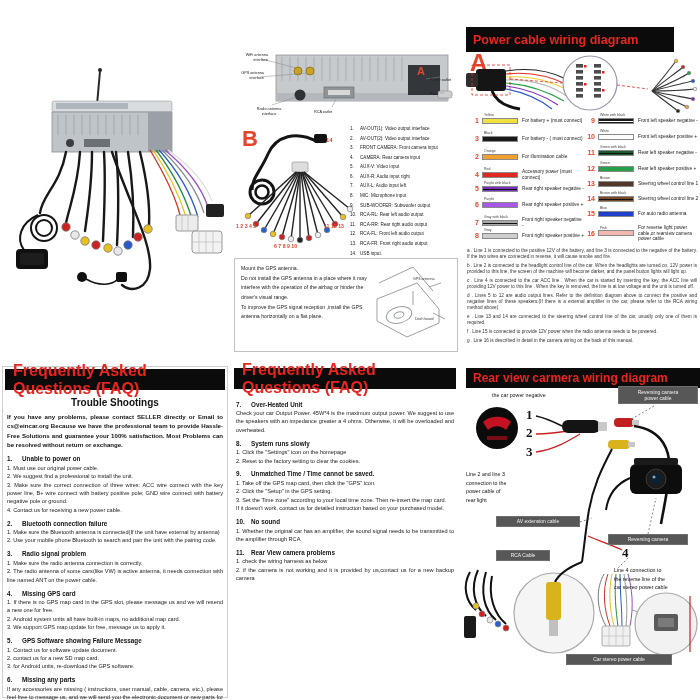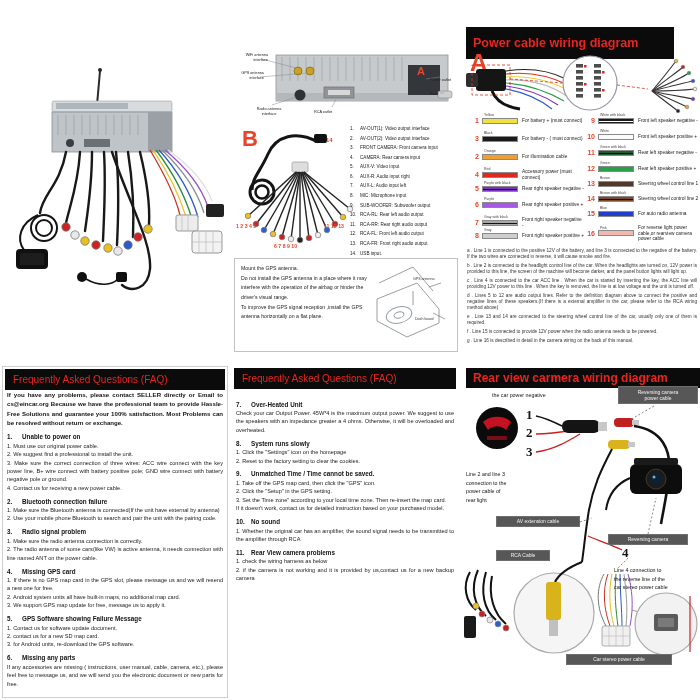--- a/index.html
+++ b/index.html
@@ -31,22 +31,22 @@
   .wn{color:#e8442a;font-weight:bold;font-size:7px;width:11px;text-align:right;margin-right:3px;flex:0 0 auto;}
   .wsw{position:relative;width:36px;height:6px;margin-right:4px;flex:0 0 auto;}
   .wlab{position:absolute;top:-4.6px;left:2px;font-size:3.5px;color:#444;font-style:normal;white-space:nowrap;}
   .wbar{position:absolute;left:0;top:0;width:100%;height:100%;border:.5px solid #8a8a8a;display:block;box-sizing:border-box;}
   .wst{position:absolute;left:0;top:2.1px;width:100%;height:1.6px;display:block;}
   .wd{font-size:4.8px;line-height:1.15;color:#222;white-space:pre-line;}
   
   #pnotes{position:absolute;left:5px;top:223px;width:230px;}
   .pnote{font-size:4.7px;line-height:1.3;color:#333;margin-bottom:2.8px;text-align:justify;}
   
-  .faqhdr{position:relative;background:#0b0b0b;color:#e8251f;font-weight:normal;font-size:10px;
-          height:21px;display:flex;align-items:center;padding-left:8px;margin:2px 2px 0 2px;text-align:right;}
+  .faqhdr{position:relative;background:#0b0b0b;color:#e8251f;font-weight:bold;font-size:16px;
+          height:21px;display:flex;align-items:center;padding-left:8px;margin:2px 2px 0 2px;}
   .fsub{font-size:10px;font-weight:bold;text-align:center;margin:7px 0 4px 0;color:#111;}
   .fintro{font-size:6.1px;font-weight:bold;line-height:1.55;text-align:justify;color:#111;margin:0 4px;}
   .fitem{margin:5.5px 4px 0 4px;}
   .ft{display:flex;font-weight:bold;font-size:6.3px;color:#111;}
   .ft .fn{width:15px;flex:0 0 auto;}
   .fb{font-size:5.6px;line-height:1.5;color:#222;white-space:pre-line;margin-top:1.5px;text-align:justify;}
   
   .ctag{position:absolute;background:#575757;color:#f2f2f2;font-size:5px;line-height:1.3;
         display:flex;align-items:center;justify-content:center;text-align:center;white-space:pre-line;
         border:.5px solid #6e6e6e;box-sizing:border-box;}
@@ -306,21 +306,21 @@
           <line x1="60" y1="26" x2="72" y2="22"></line>
           <line x1="64" y1="52" x2="76" y2="58"></line>
         </g>
       </svg>
       <span class="gpslab" style="left:178px;top:18px;">GPS antenna</span>
       <span class="gpslab" style="left:180px;top:58px;">Dash board</span>
     </div>
   </div>
 
   <div class="panel" style="left:462px;top:25px;width:238px;height:335px;">
-    <div class="blackbar" style="left:4px;top:2px;width:208px;height:32px;font-size:12.5px;">
+    <div class="blackbar" style="left:4px;top:2px;width:208px;height:25px;font-size:12.5px;">
       <span>Power cable wiring diagram</span>
     </div>
     <span class="bigletter" style="left:8px;top:26px;">A</span>
     <svg class="abs" style="left:0;top:28px;" width="238" height="64" viewBox="0 0 238 64">
       <rect x="14" y="16" width="30" height="22" rx="3" fill="#151515"></rect>
       <rect x="4" y="20" width="12" height="14" rx="2" fill="#2e2e2e"></rect>
       <g fill="none" stroke-width="1.1">
         <path d="M44,18 C70,14 88,18 104,26" stroke="#222"></path>
         <path d="M44,21 C70,18 90,24 106,32" stroke="#e03020"></path>
         <path d="M44,24 C72,22 92,30 108,38" stroke="#f0d030"></path>
@@ -548,20 +548,21 @@
       <div class="pnote">e .  Line 13 and 14 are connected to the steering wheel control line of the car, usually only one of them is required.</div>
       <div class="pnote">f .  Line 15 is connected to provide 12V power when the radio antenna needs to be powered.</div>
       <div class="pnote">g .  Line 16 is described in detail in the camera wiring on the back of this manual.</div>
     </div>
   </div>
 
   <div class="panel" style="left:2px;top:366px;width:226px;height:332px;border:1px solid #cfcfcf;">
     <div class="faqhdr">
         <span>Frequently Asked Questions (FAQ)</span>
       </div>
+    <div class="fsub">Trouble Shootings</div>
     <div class="fintro">If you have any problems, please contact SELLER directly or Email to cs@eincar.org Because we have the professional team to provide Hassle-Free Solutions and guarantee your 100% satisfaction. Most Problems can be resolved without return or exchange.</div>
     <div class="fitem">
         <div class="ft">
           <span class="fn">1.</span>
           <span>Unable to power on</span>
         </div>
         <div class="fb">1. Must use our original power cable.
 2. We suggest find a professional to install the unit.
 3. Make sure the correct connection of three wires: ACC wire connect with the key power line, B+ wire connect with battery positive pole; GND wire connect with battery negative pole or ground.
 4. Contact us for receiving a new power cable.</div>

